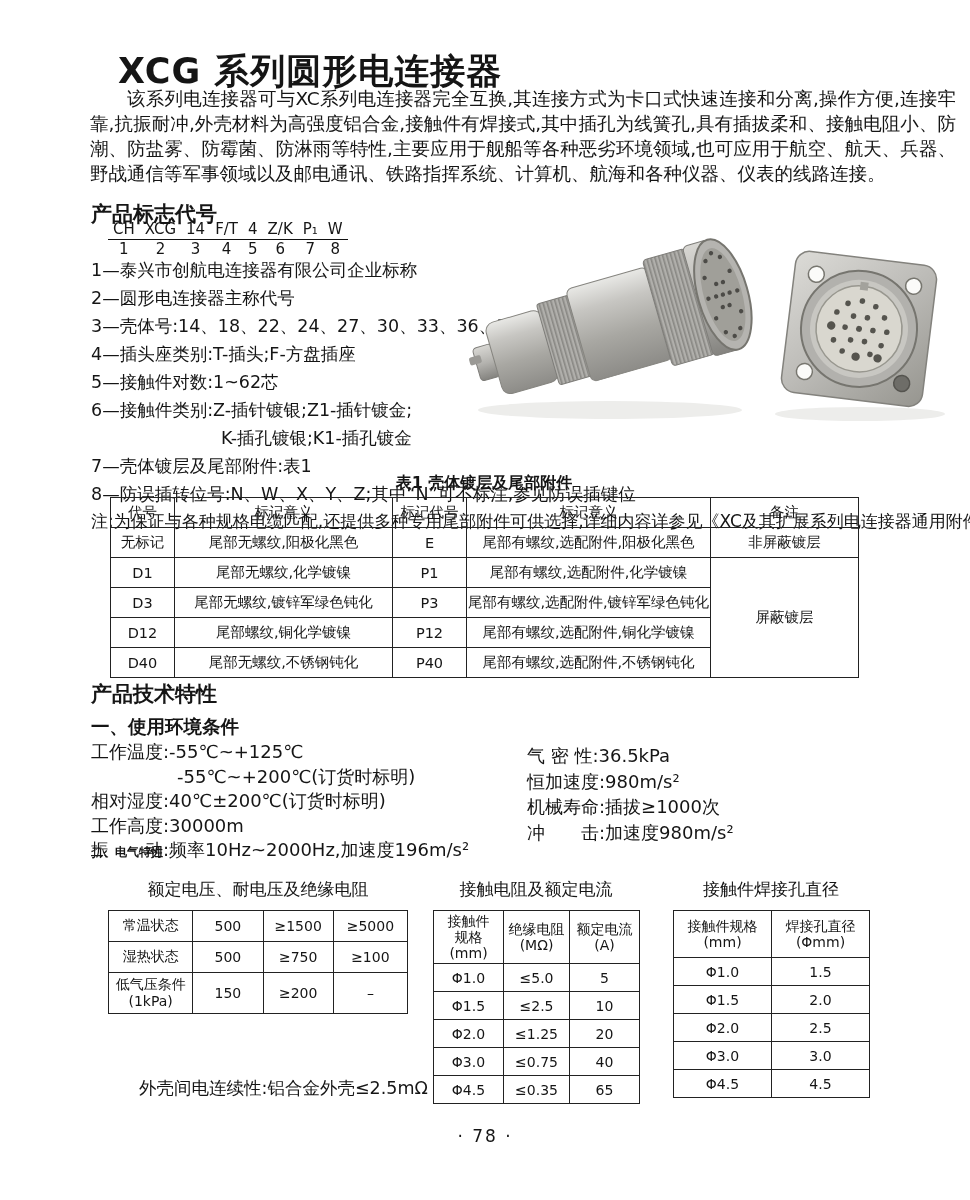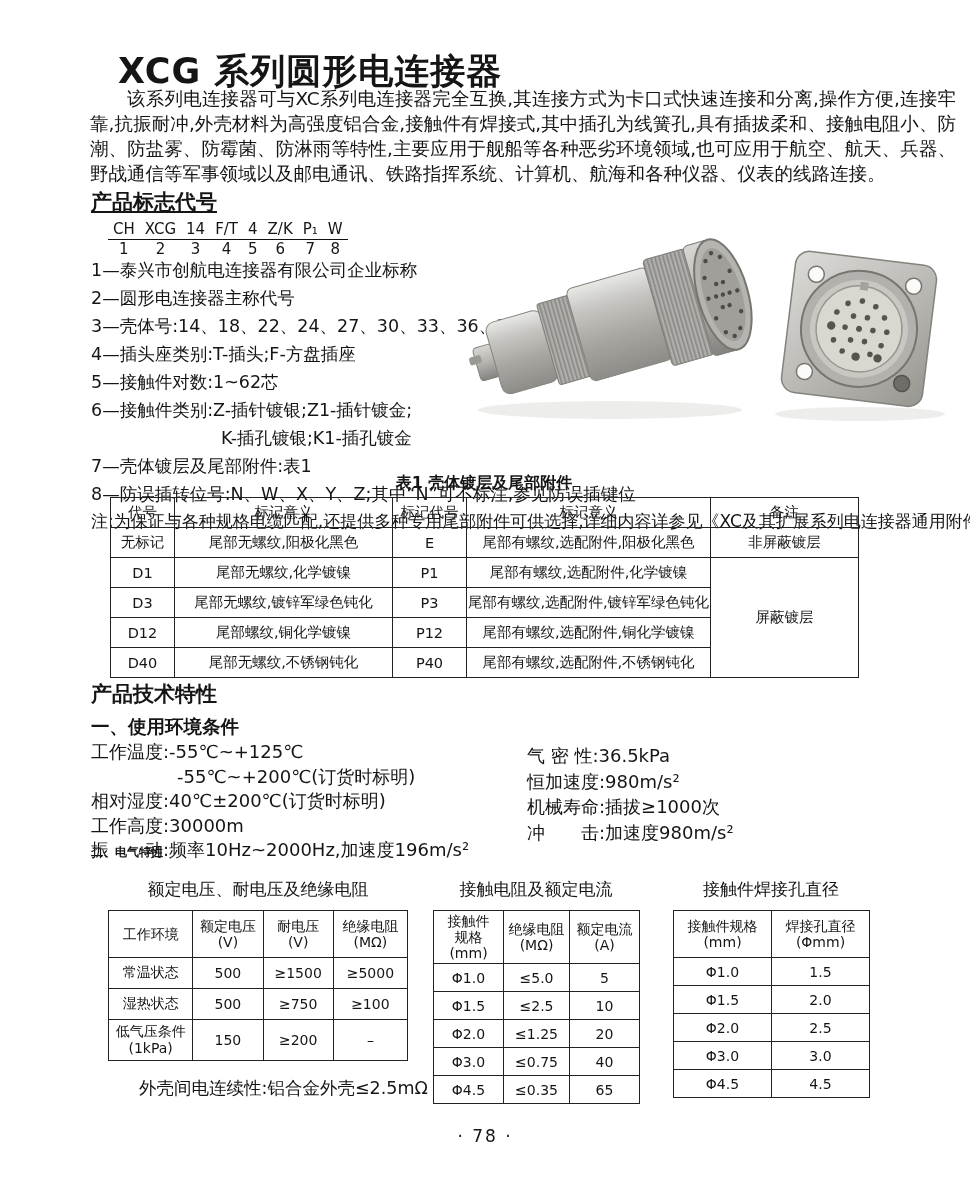--- a/index.html
+++ b/index.html
@@ -6,21 +6,21 @@
   .page{
     position:relative;width:970px;height:1200px;background:#ffffff;
     font-family:"DejaVu Sans","Liberation Sans",sans-serif;color:#151515;
     overflow:hidden;
   }
   
   #title{position:absolute;left:110px;top:40px;font-size:35px;font-weight:bold;letter-spacing:1px;margin:8px;}
   #intro{position:absolute;left:90px;top:86px;width:866px;margin:0;font-size:18.5px;line-height:25px;text-indent:2em;text-align:justify;}
   
   .h2{position:absolute;font-size:21px;font-weight:bold;margin:0;}
-  #mark-heading{left:91px;top:188px;text-decoration:underline;}
+  #mark-heading{left:91px;top:200px;}
   .code-row{position:absolute;left:108px;top:221px;display:flex;font-size:15px;}
   .code-part{display:flex;flex-direction:column;align-items:center;line-height:17px;}
   .code-top{border-bottom:1.6px solid #111;padding:0 5px 1px;}
   .code-num{padding-top:1px;}
   .mark-list{position:absolute;left:91px;top:256px;width:862px;font-size:17.5px;line-height:28px;}
   .mli{white-space:nowrap;}
   .mli.cont{padding-left:130px;}
   .mark-note{font-size:17px;line-height:22px;margin-top:2px;white-space:nowrap;}
   
   .photos{position:absolute;left:460px;top:224px;width:500px;height:205px;}
@@ -289,29 +289,20 @@
   <div class="tbl-block" id="volt-block">
     <div class="tbl-title">额定电压、耐电压及绝缘电阻</div>
     <table class="etbl" id="volt-tbl">
       <colgroup>
           <col style="width:84px">
           <col style="width:70px">
           <col style="width:70px">
           <col style="width:74px">
         </colgroup>
       <tbody>
-          <tr>
-        <th class="pre">工作环境</th>
-        <th class="pre">额定电压
-(V)</th>
-        <th class="pre">耐电压
-(V)</th>
-        <th class="pre">绝缘电阻
-(MΩ)</th>
-      </tr>
       <tr>
         <td>常温状态</td>
         <td>500</td>
         <td>≥1500</td>
         <td>≥5000</td>
       </tr>
       <tr>
         <td>湿热状态</td>
         <td>500</td>
         <td>≥750</td>

